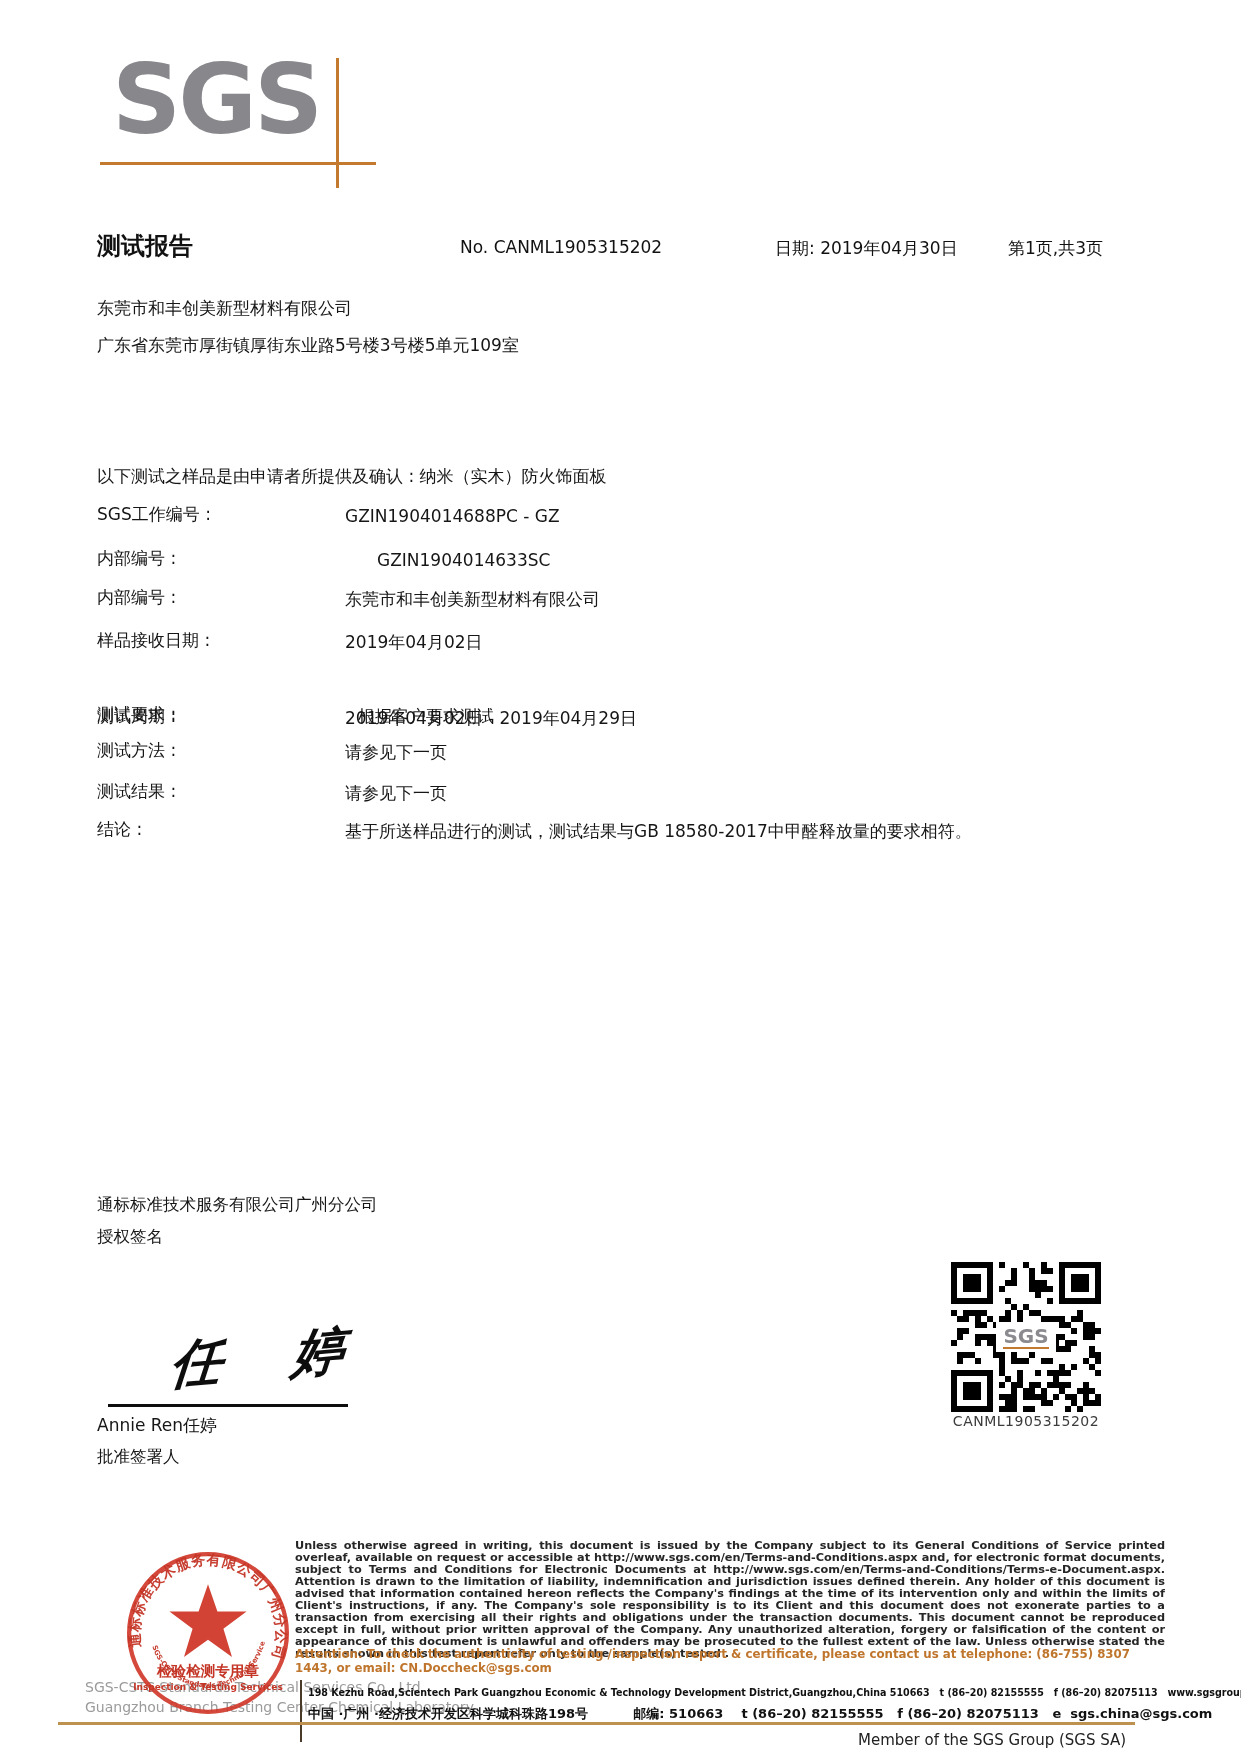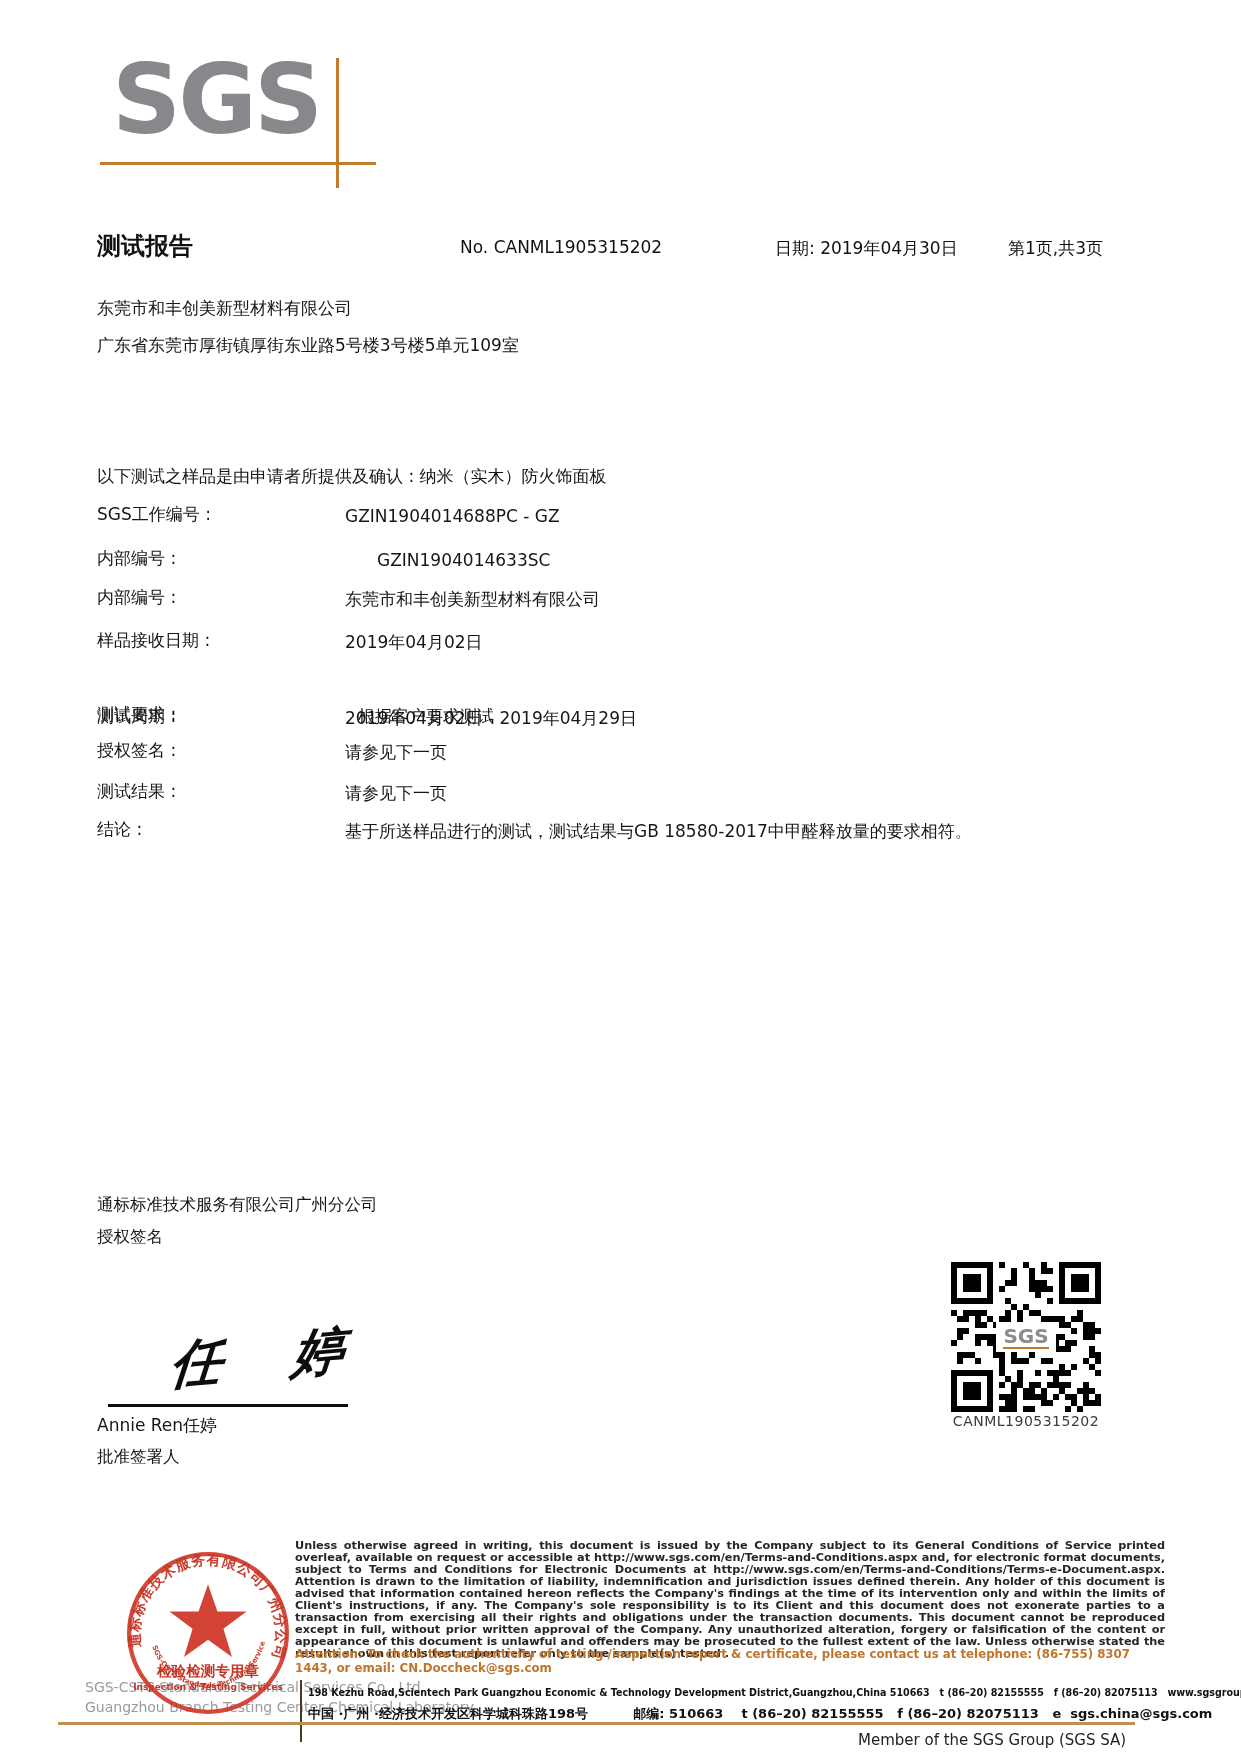--- a/index.html
+++ b/index.html
@@ -74,21 +74,21 @@
   </div>
   <div class="abs field-row" style="left:97px;top:705px;">
     <div class="field-label">测试周期 :</div>
     <div class="field-value">2019年04月02日 - 2019年04月29日</div>
   </div>
   <div class="abs field-row" style="left:97px;top:703px;gap:13px;">
     <div class="field-label">测试要求 :</div>
     <div class="field-value">根据客户要求测试</div>
   </div>
   <div class="abs field-row" style="left:97px;top:739px;">
-    <div class="field-label">授权签名 :</div>
+    <div class="field-label">测试方法 :</div>
     <div class="field-value">请参见下一页</div>
   </div>
   <div class="abs field-row" style="left:97px;top:780px;">
     <div class="field-label">测试结果 :</div>
     <div class="field-value">请参见下一页</div>
   </div>
   <div class="abs field-row" style="left:97px;top:818px;">
     <div class="field-label">结论 :</div>
     <div class="field-value">基于所送样品进行的测试，测试结果与GB 18580-2017中甲醛释放量的要求相符。</div>
   </div>

